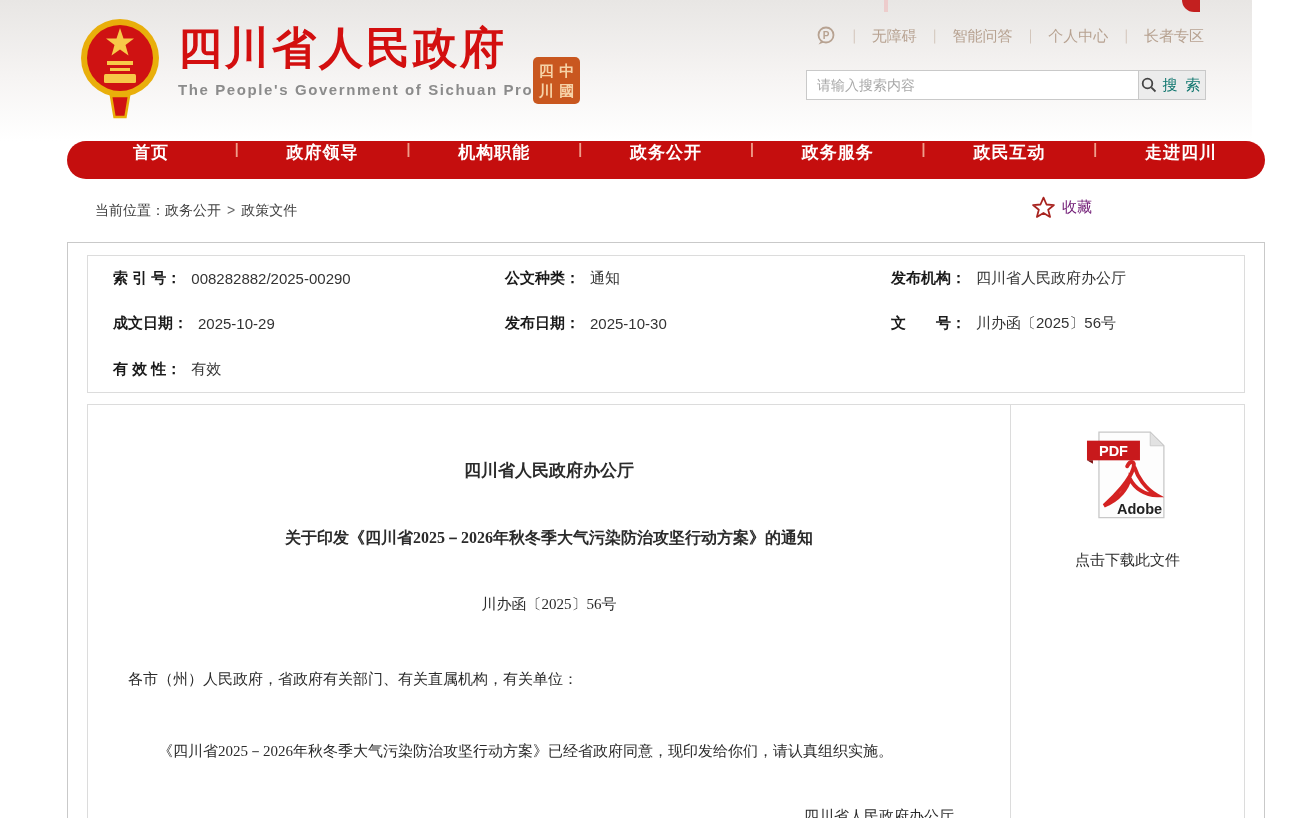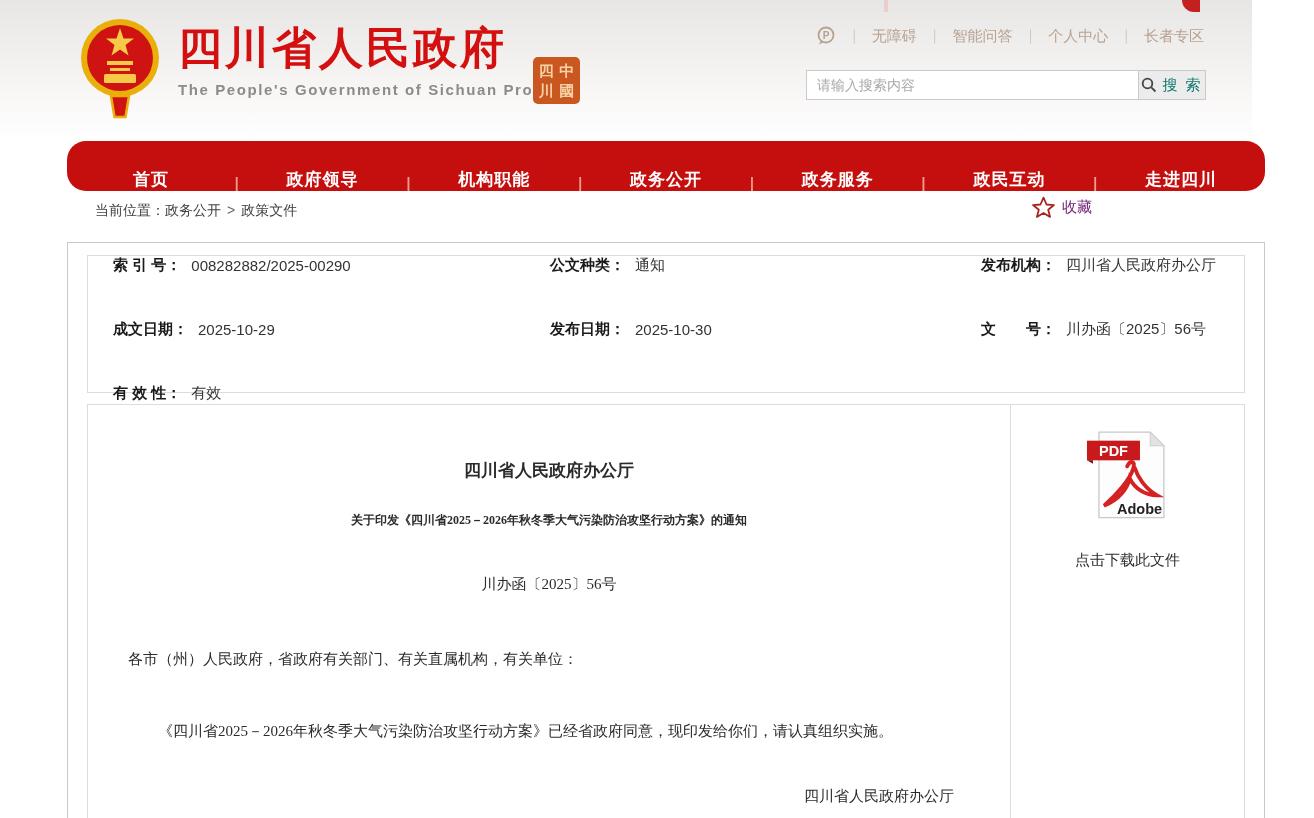--- a/index.html
+++ b/index.html
@@ -30,50 +30,50 @@
 
   .search-area { position: absolute; top: 70px; right: 46px; display: flex; }
   .search-input { width: 332px; height: 30px; border: 1px solid #c9c9c9; border-right: none;
     background: #fff; padding: 12px 10px; font-size: 14px; color: #555; outline: none; }
   .search-input::placeholder { color: #a9a9a9; }
   .search-btn { width: 68px; height: 30px; background: #ececec; border: 1px solid #c9c9c9;
     display: flex; align-items: center; justify-content: center; gap: 5px; cursor: pointer;
     font-size: 15px; color: #0f766e; letter-spacing: 2px; }
 
   
-  .nav { position: absolute; left: 67px; top: 141px; width: 1198px; height: 50px;
-    background: #c50e0e; border-radius: 19px; display: flex; align-items: flex-end; }
+  .nav { position: absolute; left: 67px; top: 141px; width: 1198px; height: 38px;
+    background: #c50e0e; border-radius: 19px; display: flex; align-items: flex-start; }
   .nav-item { flex: 1; text-align: center; color: #fff; font-size: 17px; font-weight: bold;
     cursor: pointer; letter-spacing: 1px; }
   .nav-divider { color: #ef9e8b; font-weight: bold; font-size: 14px; }
 
   
   .crumb-row { position: absolute; left: 15px; top: 196px; width: 1164px; height: 36px; }
   .breadcrumb { position: absolute; left: 80px; top: 6px; font-size: 14px; color: #404040; }
   .breadcrumb a { color: #404040; text-decoration: none; cursor: pointer; }
   .breadcrumb .sep { margin: 0 6px; color: #666; }
   .favorite { position: absolute; right: 87px; top: 0; display: flex; align-items: center; gap: 7px;
     color: #701a75; font-size: 15px; cursor: pointer; }
 
   
   .container { position: absolute; left: 67px; top: 242px; width: 1198px; height: 576px;
     background: #fff; border: 1px solid #c9c9c9; border-bottom: none; }
 
   .meta-box { position: absolute; left: 19px; top: 12px; width: 1158px; height: 138px;
     border: 1px solid #dcdcdc; display: grid; grid-template-columns: 392px 386px 1fr;
-    grid-template-rows: 1fr 1fr 1fr; gap: 45px; }
+    grid-template-rows: 1fr 1fr 1fr; }
   .meta-cell { display: flex; align-items: center; padding-left: 25px; font-size: 15px; }
   .meta-label { font-weight: bold; color: #1a1a1a; white-space: pre; }
   .meta-value { color: #333; margin-left: 10px; }
 
   .content-box { position: absolute; left: 19px; top: 161px; width: 1158px; height: 432px;
     border: 1px solid #dcdcdc; display: flex; }
   .doc-main { flex: 1; padding: 0 40px; font-family: "Liberation Serif", serif; color: #2b2b2b; }
   .doc-org { margin-top: 54px; text-align: center; font-weight: bold; font-size: 17px; }
-  .doc-title { margin-top: 30px; text-align: center; font-weight: bold; font-size: 12px; }
+  .doc-title { margin-top: 46px; text-align: center; font-weight: bold; font-size: 16px; }
   .doc-number { margin-top: 46px; text-align: center; font-size: 15px; }
   .doc-salutation { margin-top: 56px; font-size: 15px; }
   .doc-body { margin-top: 50px; font-size: 15px; text-indent: 2em; line-height: 1.6; }
   .doc-signature { margin-top: 44px; text-align: right; font-size: 15px; padding-right: 16px; }
 
   .pdf-col { width: 234px; border-left: 1px solid #dcdcdc; text-align: center; }
   .pdf-icon { margin-top: 22px; display: inline-block; cursor: pointer; }
   .pdf-caption { margin-top: 26px; font-size: 15px; color: #2b2b2b; cursor: pointer; }
 </style>
 </head>

